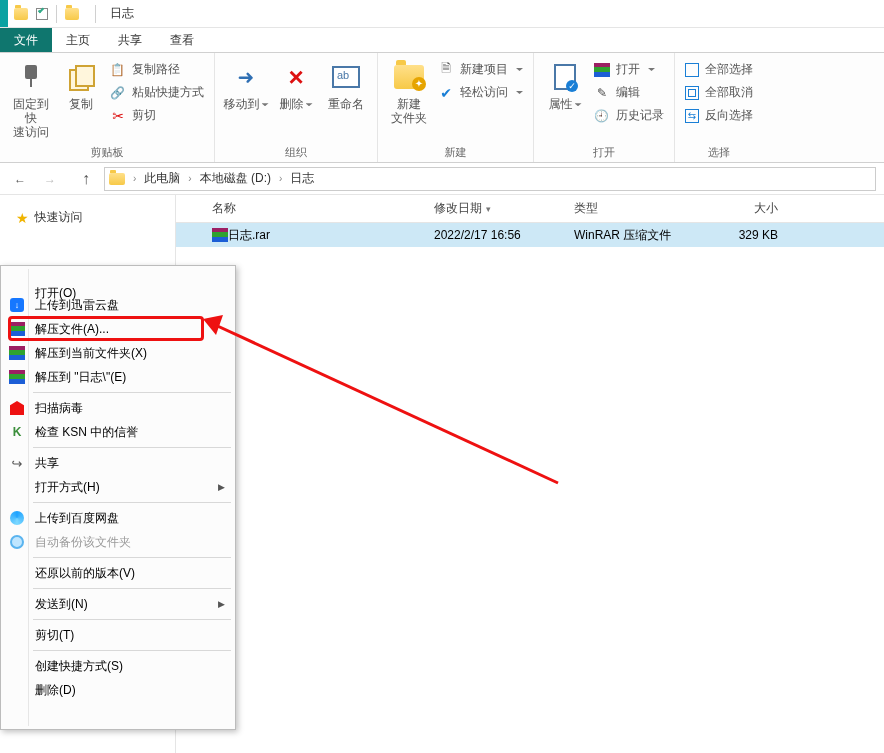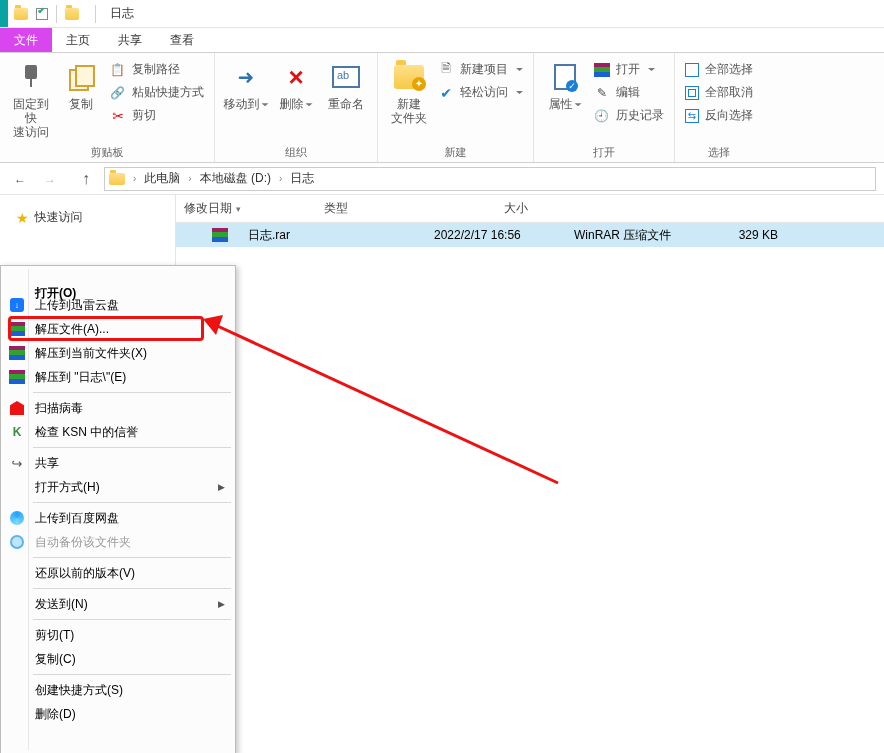--- a/index.html
+++ b/index.html
@@ -12,21 +12,21 @@
   .sys-icon { width: 14px; height: 14px; display: inline-flex; align-items: center; justify-content: center; }
   .down-caret { width: 8px; height: 4px; background: #555; clip-path: polygon(0 0,100% 0,50% 100%); }
   .tb-sep { width: 1px; height: 18px; background: #d0d0d0; }
   .folder-small { width: 16px; height: 12px; background: linear-gradient(#ffe08a,#f7c948); border-radius: 2px; position: relative; }
   .folder-small::before { content:""; position:absolute; top:-3px; left:1px; width:6px; height:3px; background:#f7c948; border-radius:1px 1px 0 0; }
   .tb-title { margin-left: 6px; color: #333; }
 
   
   .tabstrip { height: 25px; display: flex; align-items: stretch; border-bottom: 1px solid #d0d0d0; background: #fff; }
   .tab { padding: 0 14px; display: flex; align-items: center; color: #333; cursor: default; }
-  .tab.active { background: #d946ef; color: #fff; text-align: center; }
+  .tab.active { background: #0f766e; color: #fff; text-align: center; }
 
   
   .ribbon { height: 110px; background: #fdfdfd; border-bottom: 1px solid #d0d0d0; display: flex; }
   .rgroup { border-right: 1px solid #e5e5e5; display: flex; flex-direction: column; justify-content: space-between; padding: 4px 6px 0 6px; }
   .rgroup-body { flex: 1; display: flex; align-items: flex-start; }
   .rgroup-label { text-align: center; color: #666; font-size: 11px; padding: 2px 0; }
   .big-btn { display: flex; flex-direction: column; align-items: center; justify-content: flex-start; width: 50px; padding: 4px 2px; gap: 4px; }
   .big-btn .glyph { width: 32px; height: 32px; display: flex; align-items: center; justify-content: center; }
   .big-btn .lbl { text-align: center; line-height: 14px; color: #555; }
   .smallrow { display: flex; align-items: center; gap: 6px; padding: 2px 4px; color: #555; }
@@ -79,26 +79,26 @@
 
   .listpane { flex:1; position:relative; }
   .colhdr { height:28px; border-bottom:1px solid #e5e5e5; display:flex; align-items:center; color:#444; }
   .col { padding:0 8px; }
   .c-name { width: 250px; padding-left: 36px; }
   .c-date { width: 140px; }
   .c-type { width: 132px; }
   .c-size { width: 100px; text-align:right; padding-right:20px; }
   .sort-caret { font-size:9px; color:#777; margin-left:4px; }
   .filerow { height:24px; display:flex; align-items:center; background:#cde8f6; }
-  .filerow .fname { display:flex; align-items:center; gap:20px; }
+  .filerow .fname { display:flex; align-items:center; gap:0; }
 
   
   .ctxmenu { position:absolute; left:0; top:265px; width:236px; background:#fcfcfc; border:1px solid #bcbcbc; box-shadow:2px 2px 6px rgba(0,0,0,.25); padding:3px 2px; z-index:50; }
   .ctx-item { height:24px; display:flex; align-items:center; padding:0 6px 0 4px; gap:8px; position:relative; }
-  .ctx-item.bold .txt { font-weight:bold;margin-top:24px; }
+  .ctx-item.bold .txt { font-weight:normal;margin-top:24px; }
   .ctx-item.submenu::after { content:"▶"; position:absolute; right:8px; font-size:9px; color:#555; }
   .ctx-item.disabled .txt { color:#9a9a9a; }
   .ctx-sep { height:1px; background:#d8d8d8; margin:3px 2px 3px 30px; }
   .ctx-ico { width:20px; height:20px; display:flex; align-items:center; justify-content:center; }
   .ctx-highlight { position:absolute; left:7px; top:50px; width:196px; height:25px; border:3px solid #e11; border-radius:4px; pointer-events:none; z-index:60; }
   .ctx-vbar { position:absolute; left:27px; top:3px; bottom:3px; width:1px; background:#e6e6e6; }
 
   .i-xunlei { width:14px;height:14px;border-radius:3px;background:#1677ff;display:flex;align-items:center;justify-content:center;color:#fff;font-size:9px;font-weight:bold; }
   .i-scan { width:14px;height:14px;background:#e11;clip-path:polygon(50% 0,100% 30%,100% 100%,0 100%,0 30%); }
   .i-k { color:#3c8f3c; font-weight:bold; font-size:12px; }
@@ -293,20 +293,21 @@
 <div class="contentrow">
   <div class="sidebar">
     <div class="side-item">
       <span class="star">★</span>
       <span>快速访问</span>
     </div>
   </div>
 
   <div class="listpane">
     <div class="colhdr">
+      <div class="col c-name">名称</div>
       <div class="col c-date"><span>修改日期</span><span class="sort-caret">▾</span></div>
       <div class="col c-type">类型</div>
       <div class="col c-size">大小</div>
     </div>
     <div class="filerow">
       <div class="col c-name fname">
         <svg class="rar-svg g-rar" viewBox="0 0 16 14">
             <rect class="top" x="0" y="0" width="16" height="4"></rect>
             <rect class="mid" x="0" y="4" width="16" height="5"></rect>
             <rect class="bot" x="0" y="9" width="16" height="5"></rect>
@@ -420,24 +421,20 @@
       <span class="ctx-ico"></span>
       <span class="txt">发送到(N)</span>
     </div>
 
   <div class="ctx-sep"></div>
 
   <div class="ctx-item">
       <span class="ctx-ico"></span>
       <span class="txt">剪切(T)</span>
     </div>
-  <div class="ctx-item">
-      <span class="ctx-ico"></span>
-      <span class="txt">复制(C)</span>
-    </div>
 
   <div class="ctx-sep"></div>
 
   <div class="ctx-item">
       <span class="ctx-ico"></span>
       <span class="txt">创建快捷方式(S)</span>
     </div>
   <div class="ctx-item">
       <span class="ctx-ico"></span>
       <span class="txt">删除(D)</span>

